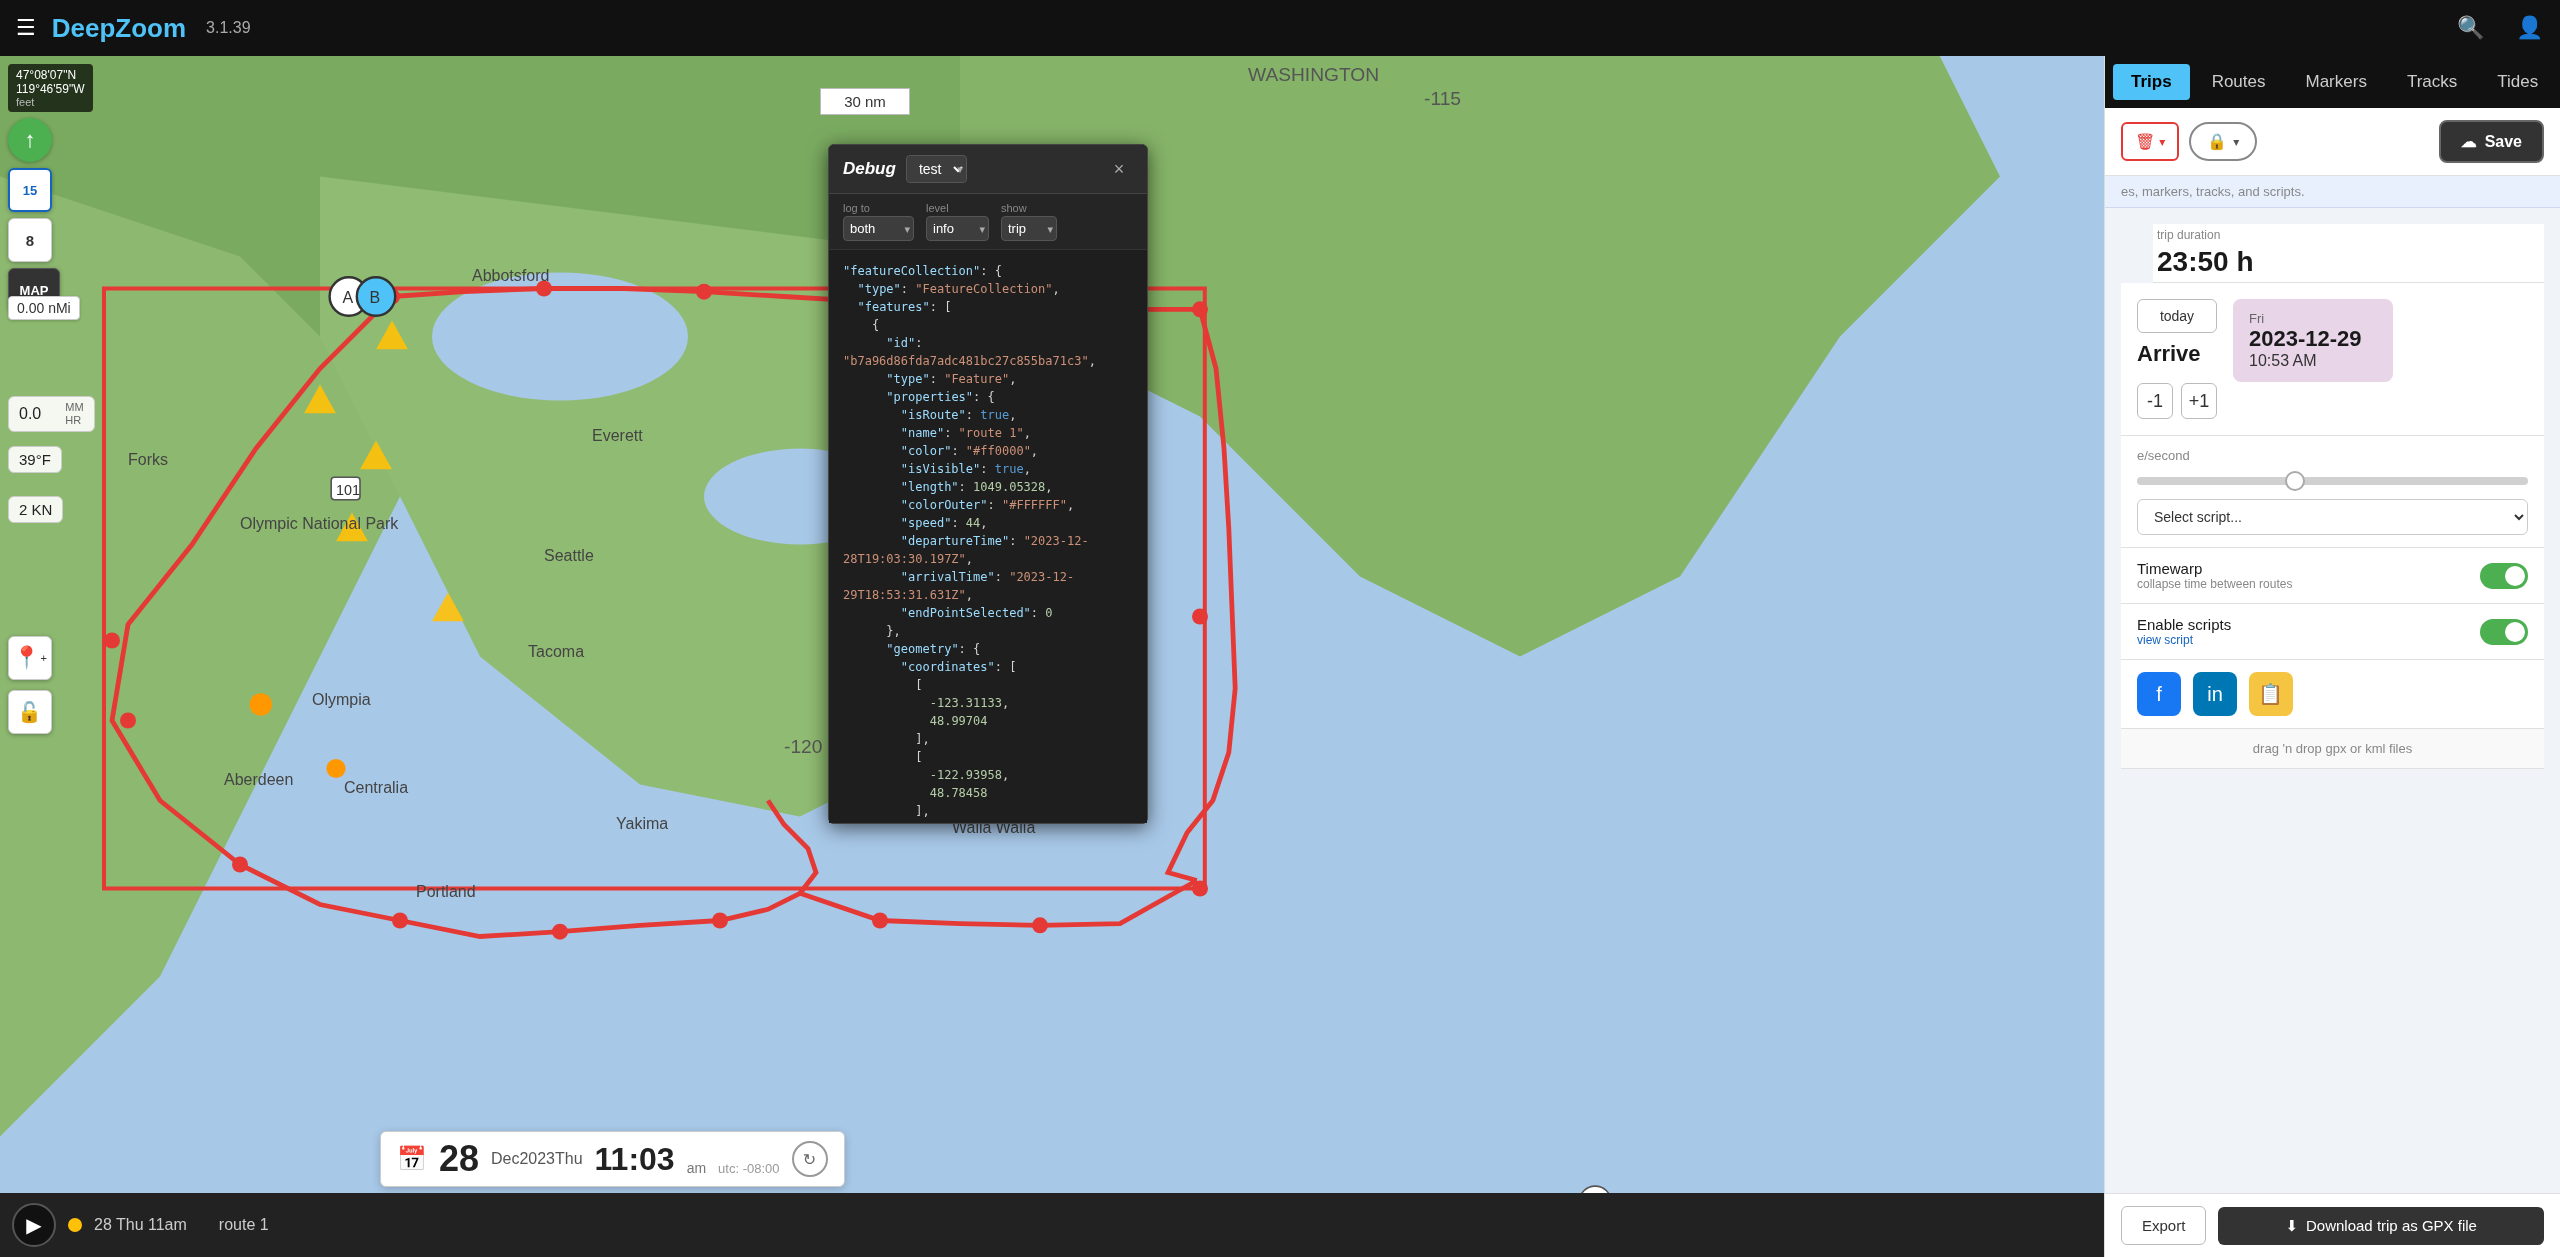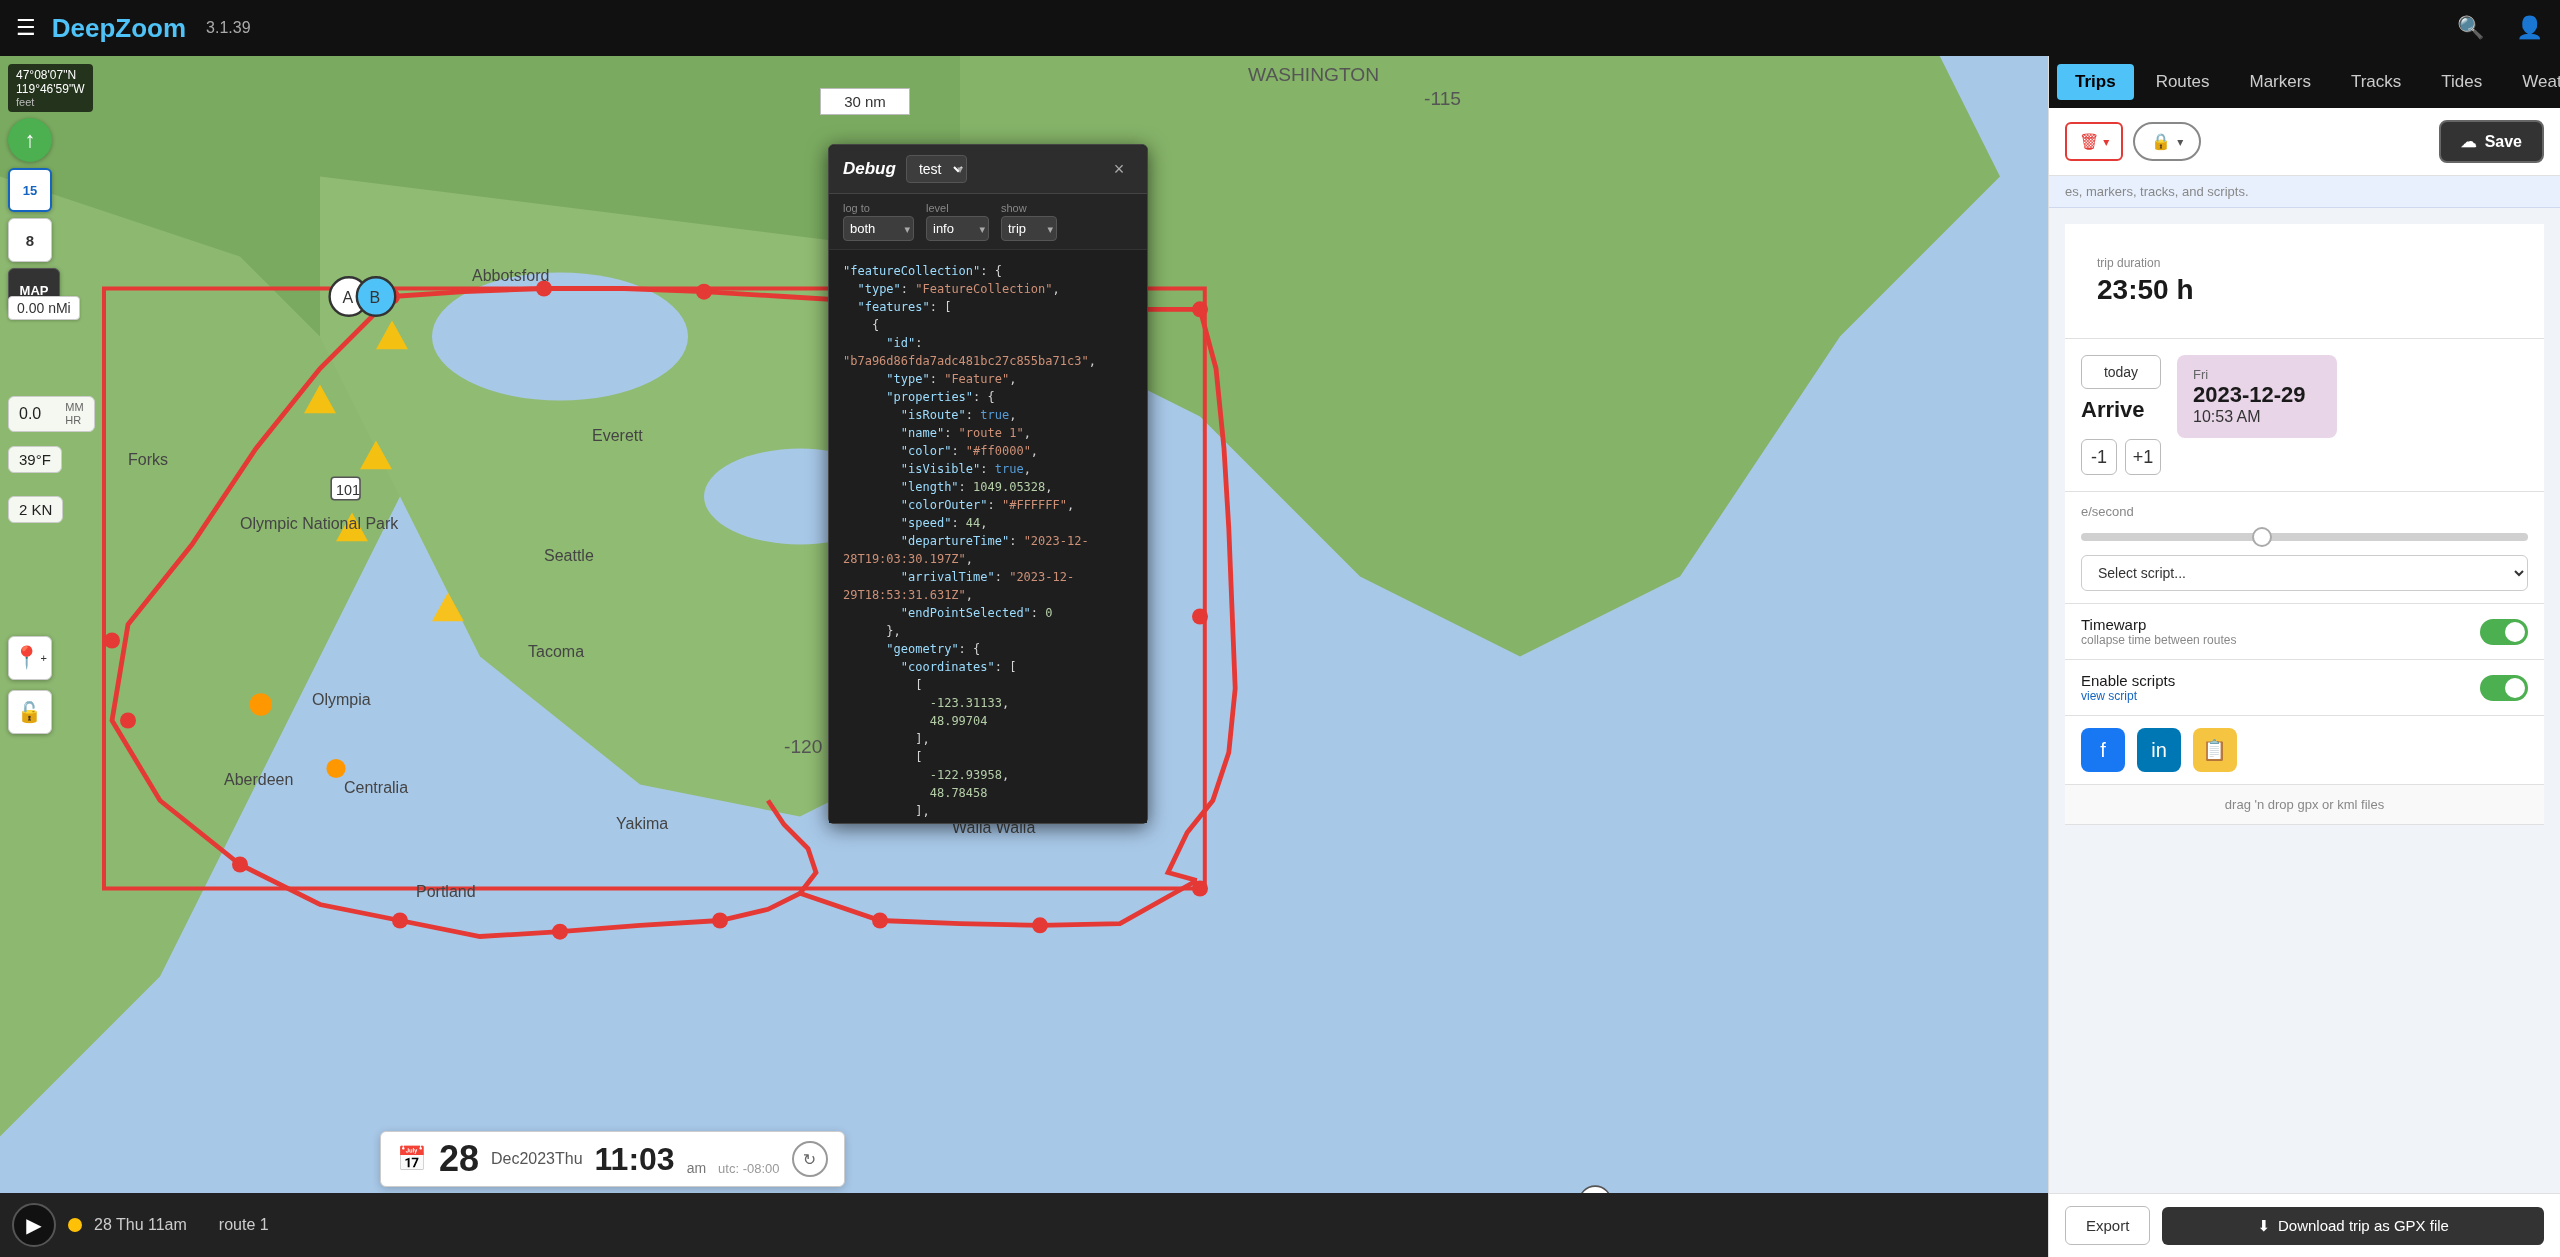--- a/index.html
+++ b/index.html
@@ -117,21 +117,21 @@
       flex: 1; overflow-y: auto; padding: 12px 14px; font-family: 'Courier New', monospace; font-size: 12px; color: #d4d4d4; line-height: 1.5; background: #1e1e1e;
     }
     .debug-content pre { white-space: pre-wrap; }
     .json-key { color: #9cdcfe; }
     .json-string { color: #ce9178; }
     .json-number { color: #b5cea8; }
     .json-bool { color: #569cd6; }
 
     
     .right-panel {
-      position: absolute; top: 56px; right: 0; width: 512px; bottom: 0; background: #f97316; border-left: 1px solid #ddd; z-index: 90; display: flex; flex-direction: column; overflow: hidden;
+      position: absolute; top: 56px; right: 0; width: 456px; bottom: 0; background: #f97316; border-left: 1px solid #ddd; z-index: 90; display: flex; flex-direction: column; overflow: hidden;
     }
     .right-panel-content {
       flex: 1; overflow-y: auto; padding: 16px; background: #f0f4f8;
     }
 
     
     .right-panel-toolbar {
       display: flex; align-items: center; padding: 12px 16px; background: #fff; border-bottom: 1px solid #e0e0e0; gap: 10px;
     }
     .btn-icon {
@@ -139,21 +139,21 @@
     }
     .btn-icon.red-outline { background: #fff; border: 2px solid #e53935; color: #e53935; }
     .btn-icon.lock-style { background: #fff; border: 2px solid #888; color: #555; border-radius: 20px; padding: 8px 16px; gap: 6px; }
     .btn-save {
       margin-left: auto; background: #333; color: #fff; border: 2px solid #666; border-radius: 8px; padding: 10px 20px; font-size: 16px; font-weight: 600; cursor: pointer; display: flex; align-items: center; gap: 8px;
     }
     .hint-text { font-size: 13px; color: #888; padding: 8px 16px; background: #e8f0fe; border-bottom: 1px solid #d0d8f0; }
 
     
     .trip-duration-section {
-      padding: 32px; background: #fff; border-bottom: 1px solid #e0e0e0;
+      padding: 4px; background: #fff; border-bottom: 1px solid #e0e0e0; margin-left: 32px;
     }
     .trip-duration-label { font-size: 12px; color: #888; margin-bottom: 4px; }
     .trip-duration-value { font-size: 28px; font-weight: 700; color: #1a1a1a; }
 
     
     .arrive-section {
       display: flex; align-items: flex-start; padding: 16px; background: #fff; border-bottom: 1px solid #e0e0e0; gap: 16px;
     }
     .today-btn {
       background: #fff; border: 1px solid #bbb; border-radius: 6px; padding: 8px 16px; font-size: 14px; cursor: pointer; color: #333;

